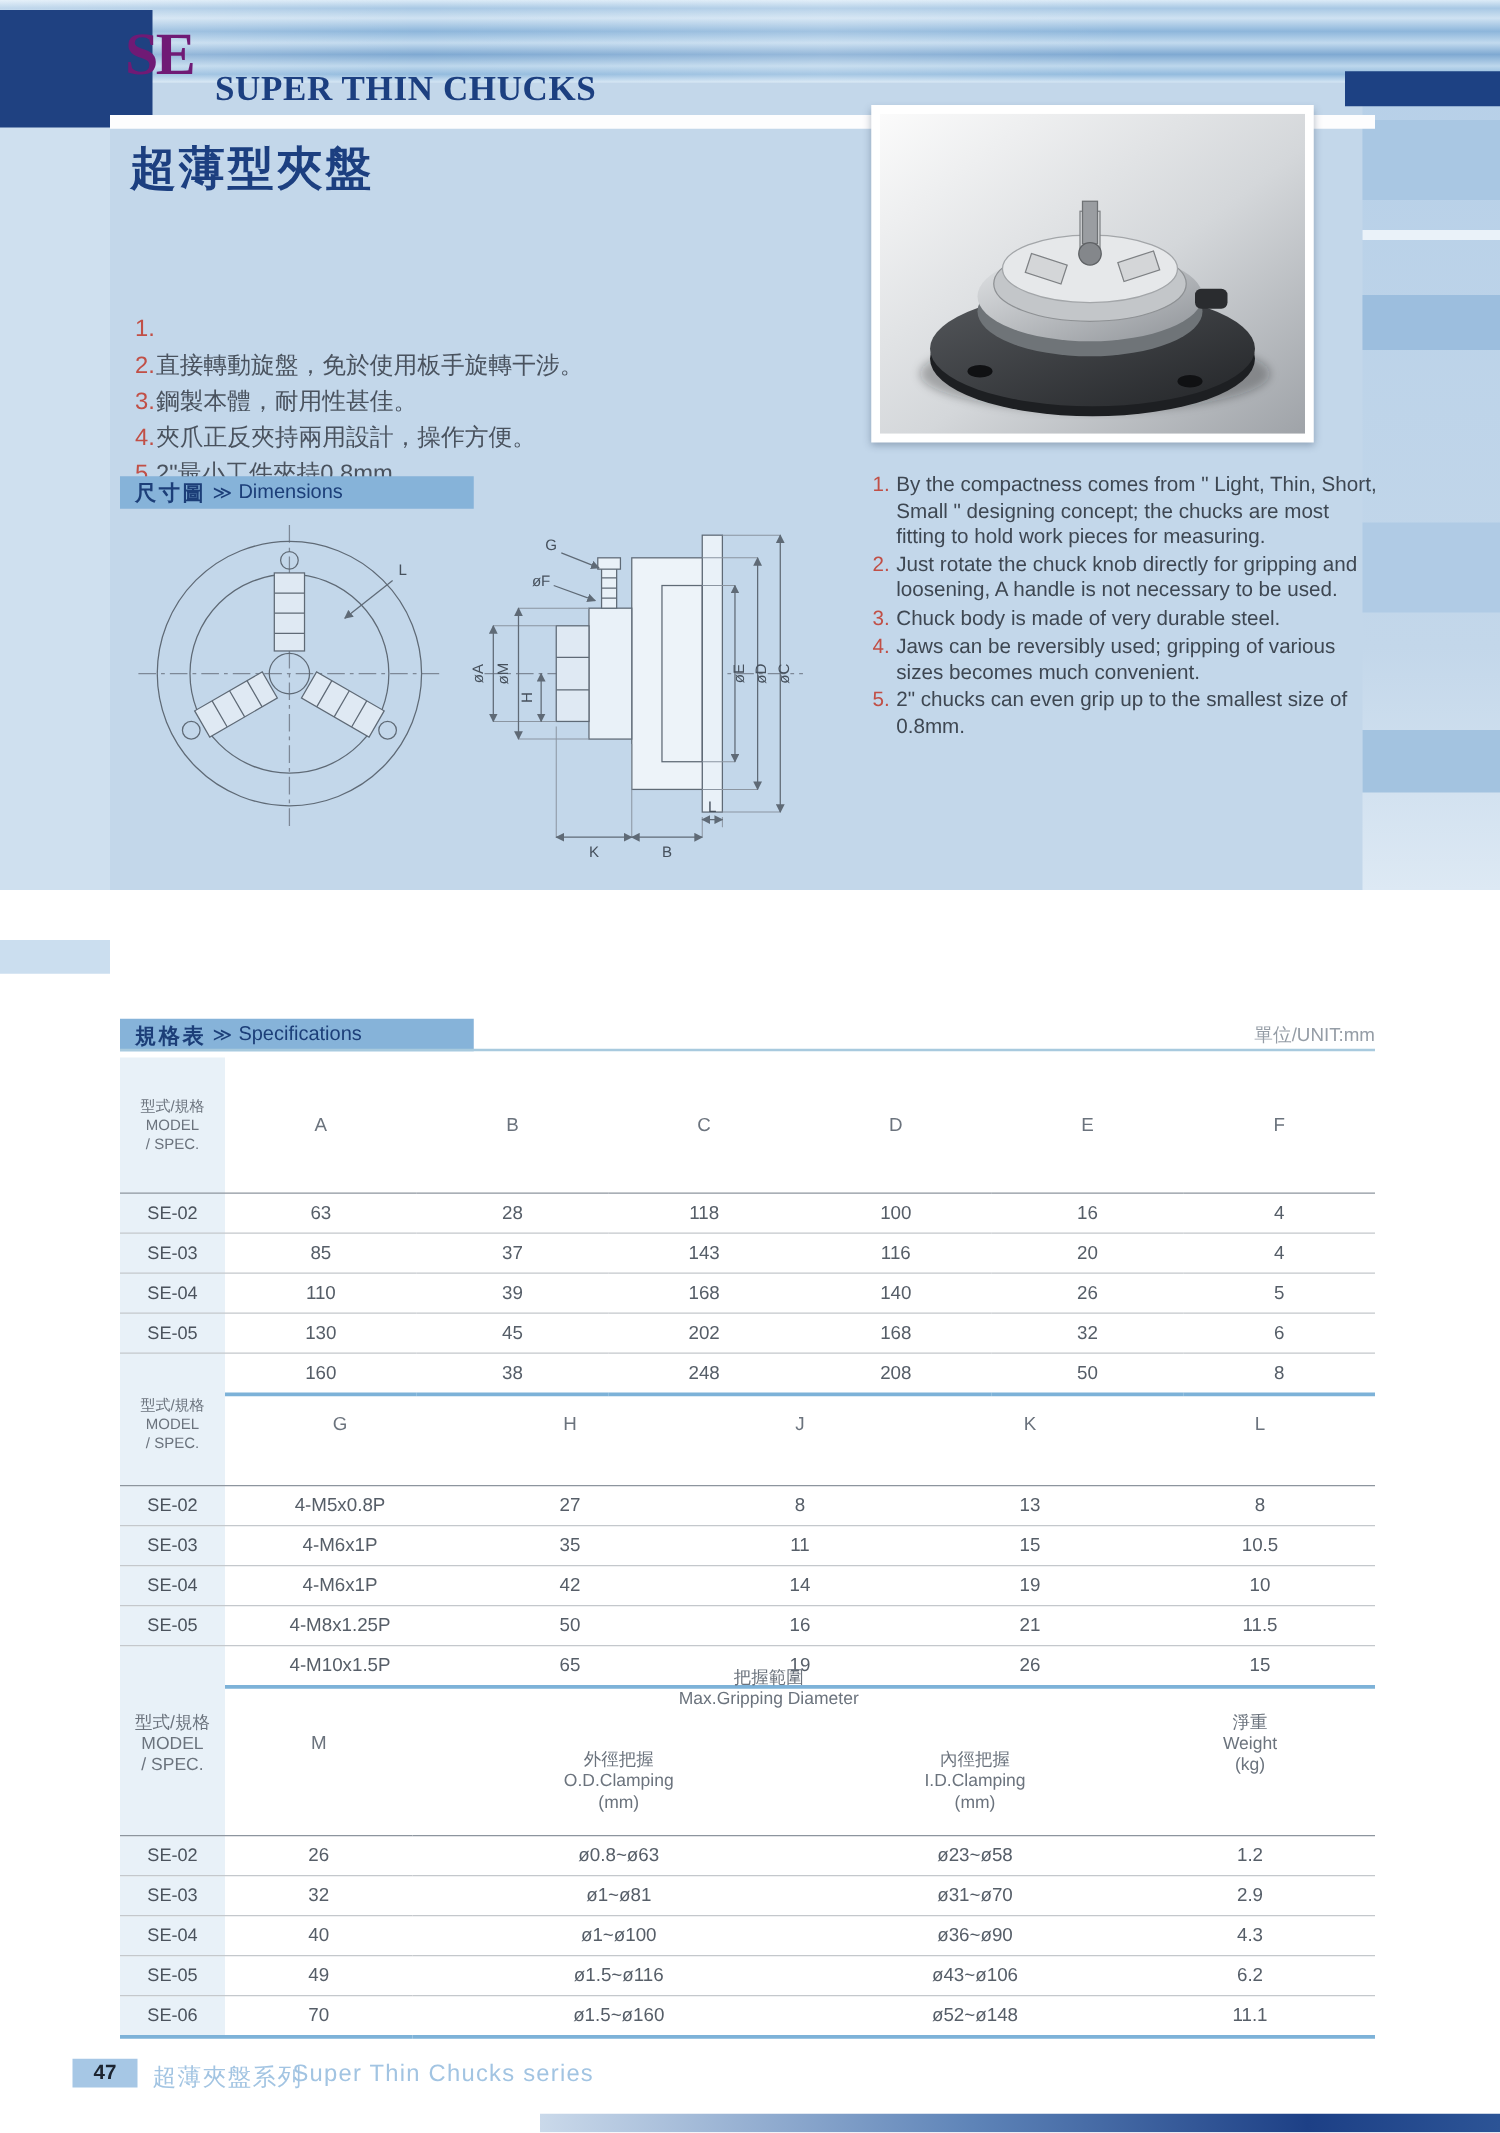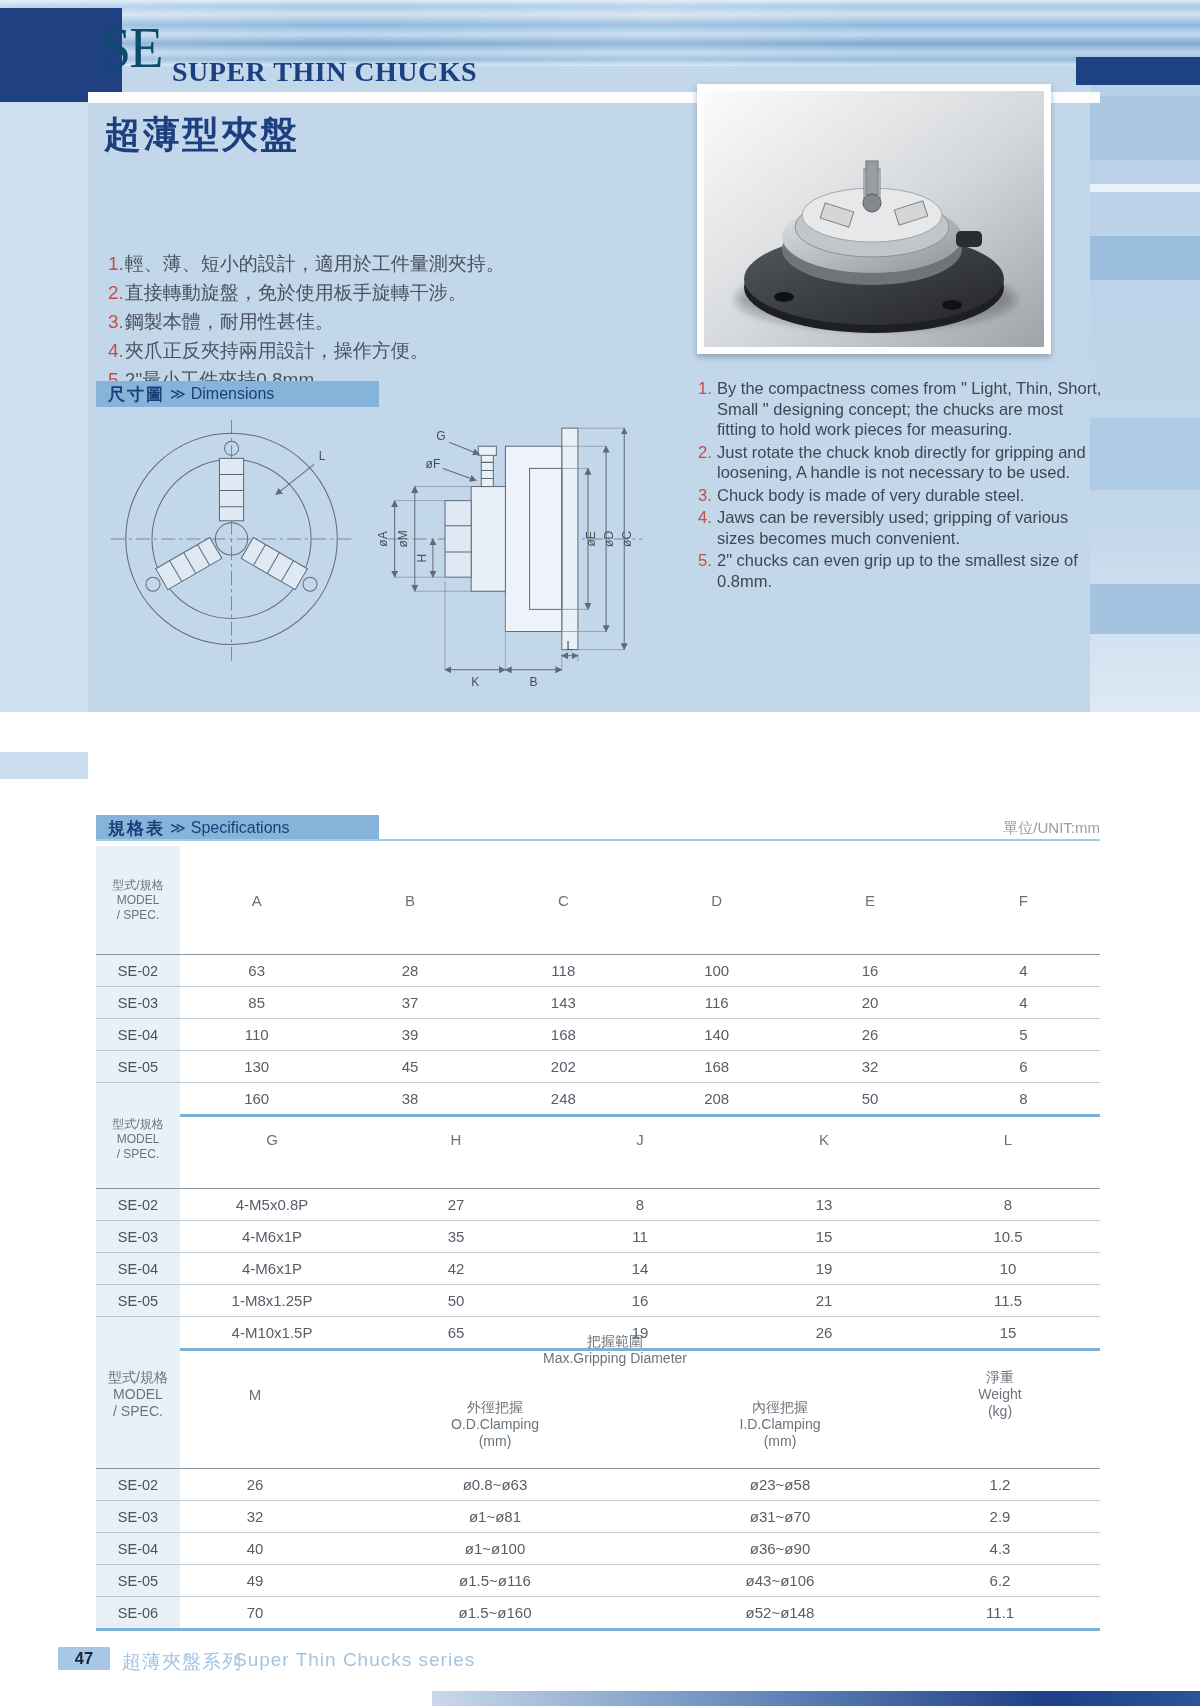--- a/index.html
+++ b/index.html
@@ -17,21 +17,21 @@
   .rc{position:absolute;left:0;width:110px;}
   .rc1{top:30px;height:64px;background:#a9c7e3;}
   .rcw{top:118px;height:8px;background:#eaf2f9;}
   .rc2{top:170px;height:44px;background:#9cbede;}
   .rc3{top:352px;height:72px;background:#b0cbe5;}
   .rc4{top:518px;height:50px;background:#a3c3e0;}
   .navy-tr{position:absolute;left:1076px;top:57px;width:124px;height:28px;background:#1d4183;}
 
   .navy-sq{position:absolute;left:0;top:8px;width:122px;height:94px;background:#1f4181;}
   .se{position:absolute;left:100px;top:16px;font-family:"Liberation Serif","DejaVu Serif",serif;
-      font-weight:normal;font-size:56px;color:#0c4a6e;letter-spacing:-2px;}
+      font-weight:bold;font-size:48px;color:#701a75;letter-spacing:-2px;}
   .title-en{position:absolute;left:172px;top:56px;font-family:"Liberation Serif","DejaVu Serif",serif;
       font-weight:bold;font-size:28px;color:#1c3f80;letter-spacing:.5px;}
   .white-bar{position:absolute;left:88px;top:92px;width:1012px;height:11px;background:#fdfdfe;}
   .title-zh{position:absolute;left:104px;top:110px;font-size:37px;font-weight:bold;color:#1c3f80;letter-spacing:2px;}
 
   .feats-zh{position:absolute;left:108px;top:253px;width:580px;}
   .feat{display:flex;margin-bottom:7px;font-size:19px;line-height:22px;color:#49525e;}
   .fnum{color:#c14f46;margin-right:1px;flex:0 0 auto;}
 
   .sec-bar{position:absolute;left:96px;width:283px;height:26px;background:#86b3d9;display:flex;
@@ -111,21 +111,20 @@
     <div class="navy-tr"></div>
     <div class="navy-sq"></div>
     <div class="se">SE</div>
     <div class="title-en">SUPER THIN CHUCKS</div>
     <div class="white-bar"></div>
     <div class="title-zh">超薄型夾盤</div>
 
     <div class="feats-zh">
       <div class="feat">
           <span class="fnum">1.</span>
-          <span>輕、薄、短小的設計，適用於工件量測夾持。</span>
         </div>
       <div class="feat">
           <span class="fnum">2.</span>
           <span>直接轉動旋盤，免於使用板手旋轉干涉。</span>
         </div>
       <div class="feat">
           <span class="fnum">3.</span>
           <span>鋼製本體，耐用性甚佳。</span>
         </div>
       <div class="feat">
@@ -410,21 +409,21 @@
         <tr>
           <td class="model-cell">SE-04</td>
           <td>4-M6x1P</td>
           <td>42</td>
           <td>14</td>
           <td>19</td>
           <td>10</td>
         </tr>
         <tr>
           <td class="model-cell">SE-05</td>
-          <td>1-M8x1.25P</td>
+          <td>4-M8x1.25P</td>
           <td>50</td>
           <td>16</td>
           <td>21</td>
           <td>11.5</td>
         </tr>
         <tr>
           <td class="model-cell">SE-06</td>
           <td>4-M10x1.5P</td>
           <td>65</td>
           <td>19</td>

